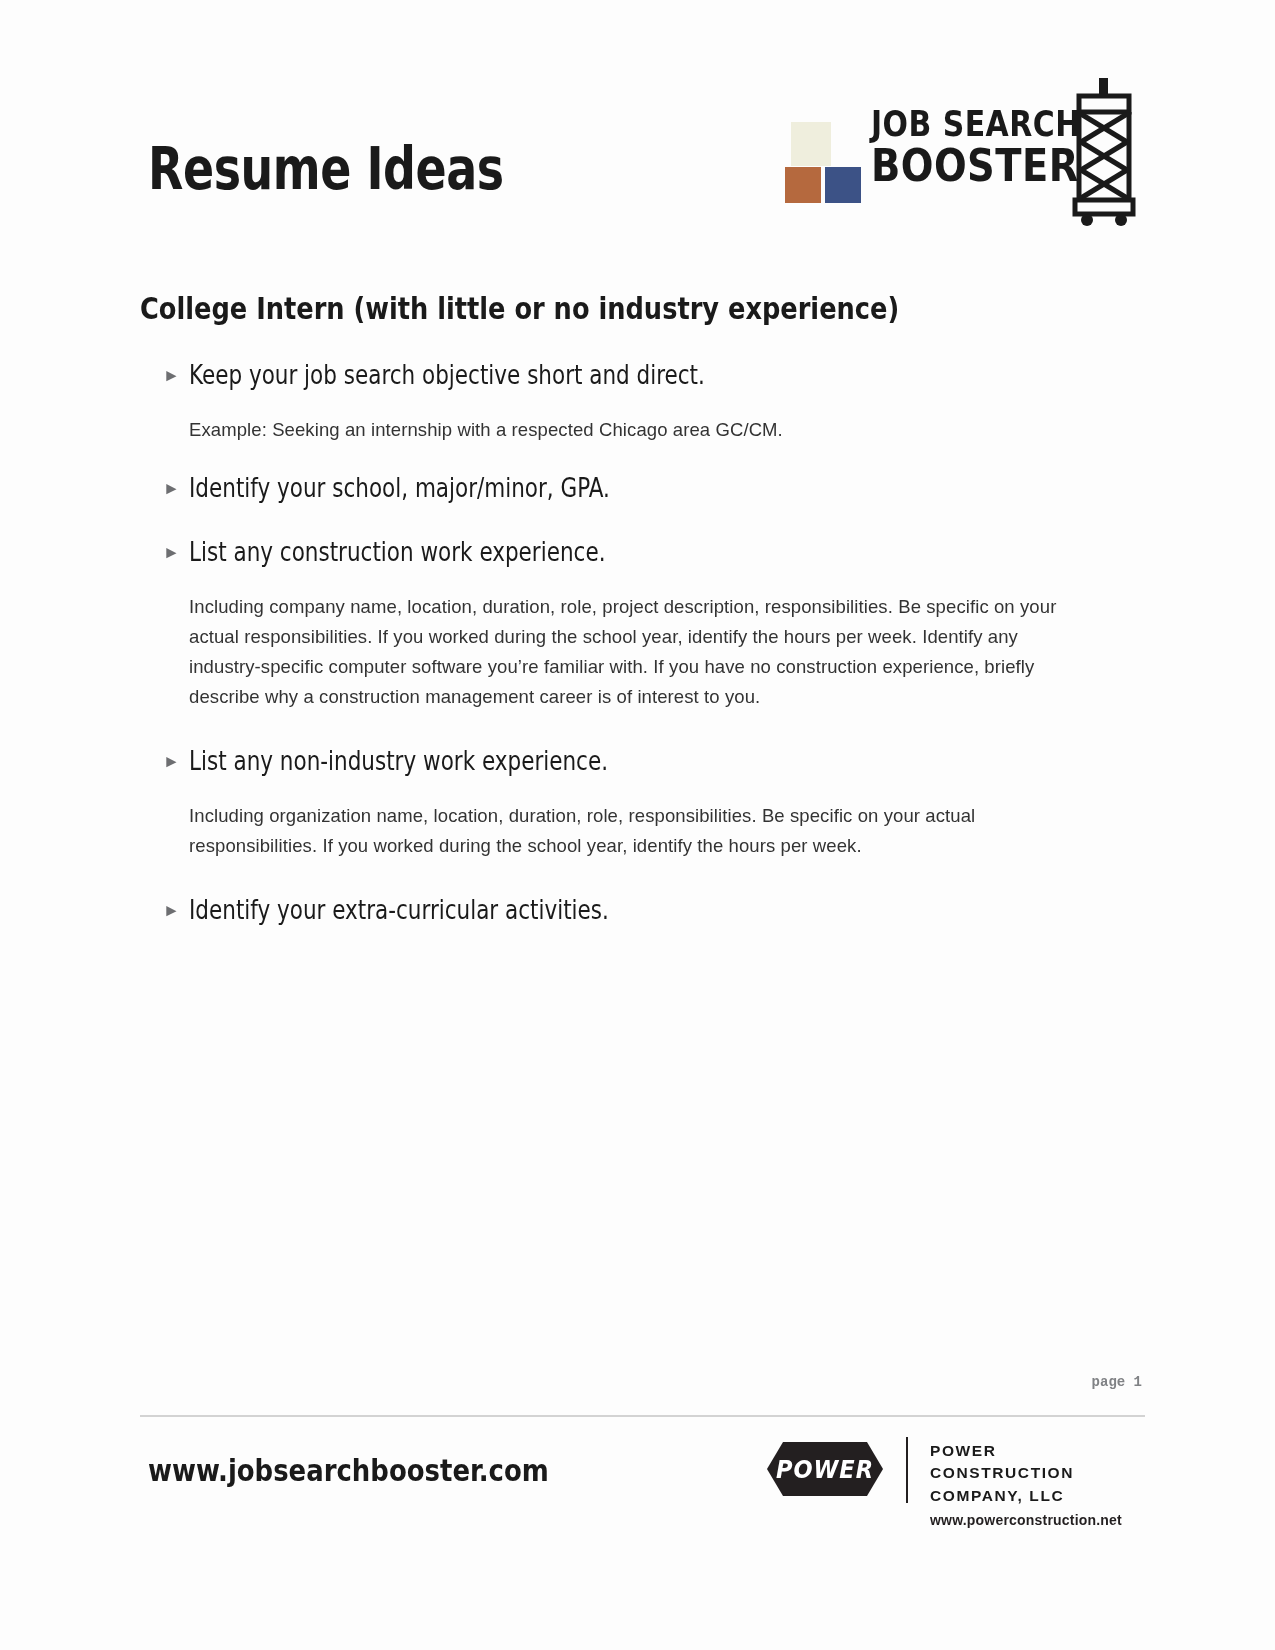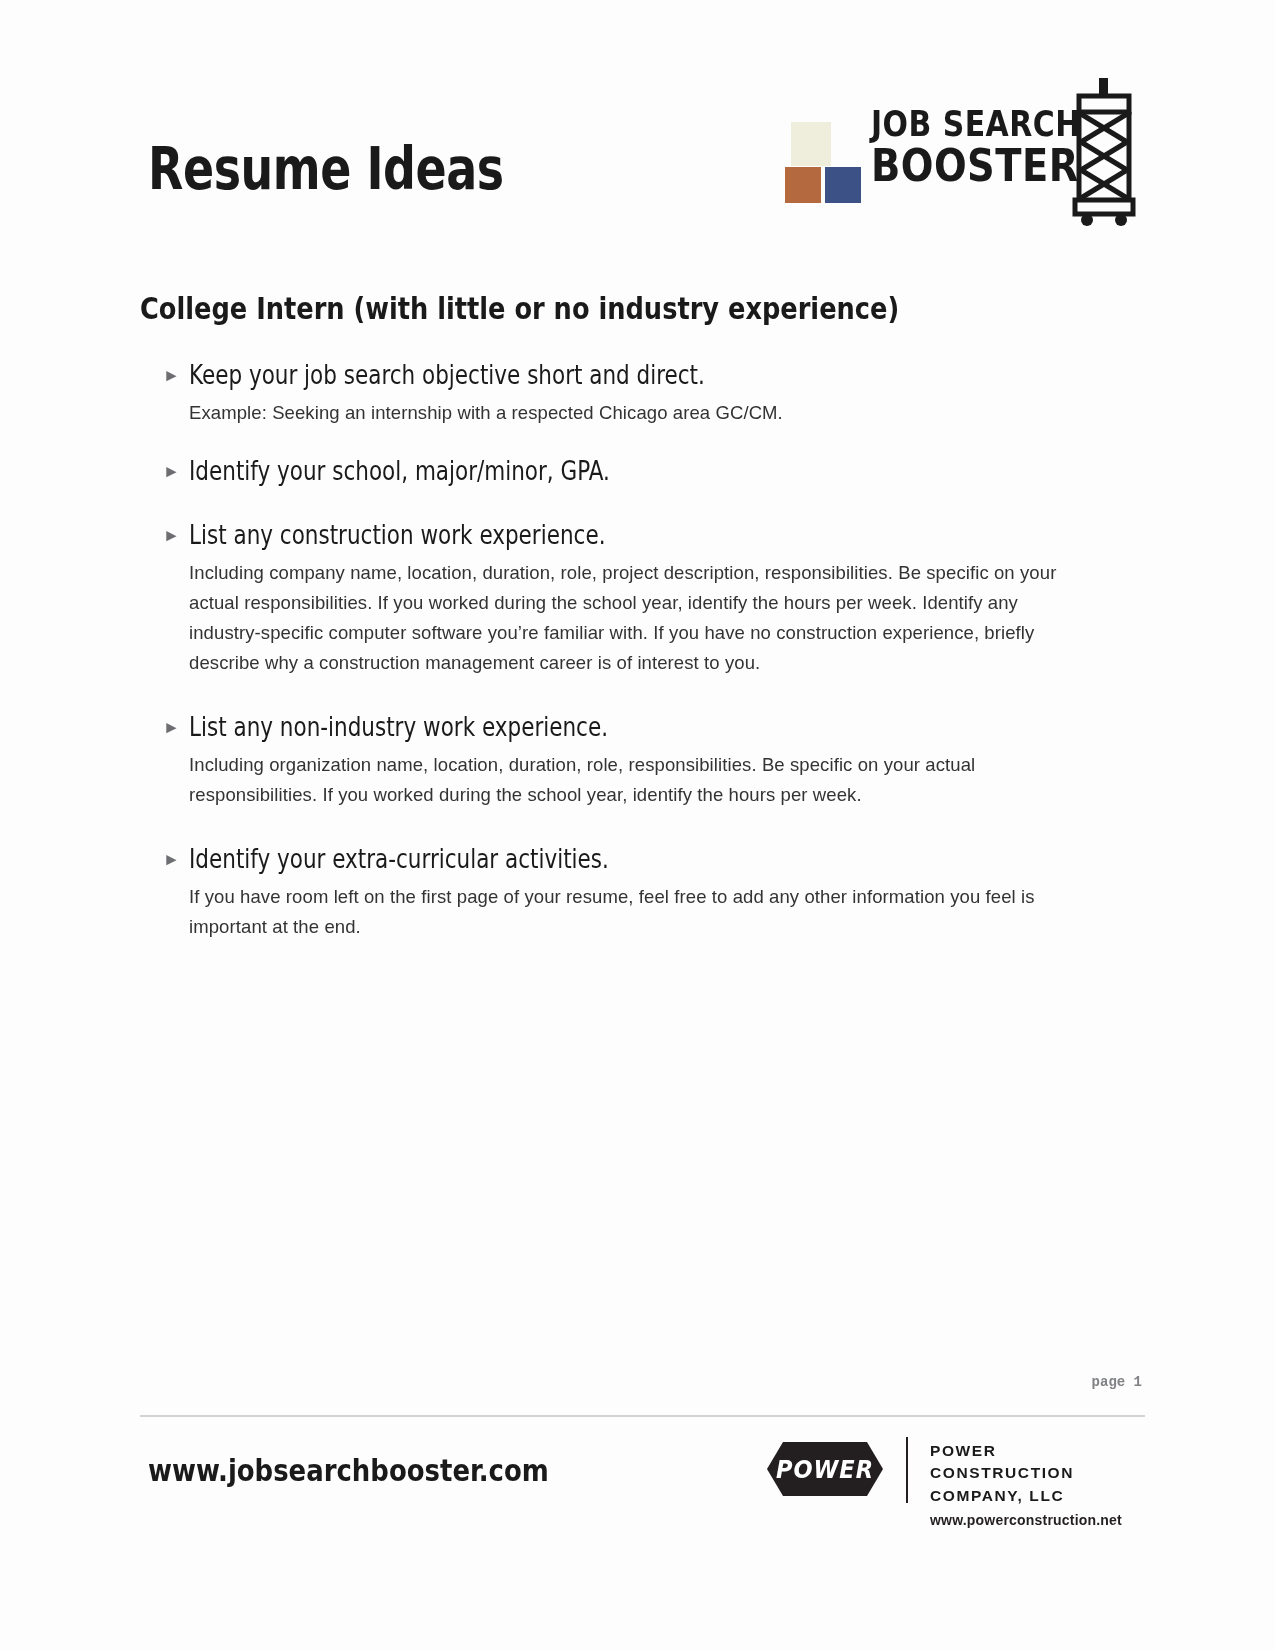--- a/index.html
+++ b/index.html
@@ -141,21 +141,21 @@
     font-family: "DejaVu Sans Condensed", "Liberation Sans Narrow", "Liberation Sans", sans-serif;
     font-size: 26px;
     font-weight: 400;
     color: #1a1a1a;
     transform: scaleX(0.92);
     transform-origin: left center;
     white-space: nowrap;
   }
   .bullet-body {
     margin-left: 26px;
-    margin-top: 8px;
+    margin-top: 25px;
     font-family: "Liberation Sans", sans-serif;
     font-size: 18.5px;
     line-height: 1.62;
     color: #333333;
     max-width: 900px;
     letter-spacing: 0.1px;
   }
   .bullet-body + .bullet-body {
     margin-top: 30px;
   }
@@ -325,21 +325,20 @@
         <span class="bullet-title">List any non-industry work experience.</span>
       </div>
       <div class="bullet-body">Including organization name, location, duration, role, responsibilities.  Be specific on your actual responsibilities.  If you worked during the school year, identify the hours per week.</div>
     </div>
 
     <div class="bullet">
       <div class="bullet-head">
         <span class="arrow">►</span>
         <span class="bullet-title">Identify your extra-curricular activities.</span>
       </div>
-      <div class="bullet-body">If you have room left on the first page of your resume, feel free to add any other information you feel is important at the end.</div>
     </div>
 
   </div>
 
   <div class="page-num">page 1</div>
 
   <div class="rule"></div>
 
   <div class="footer-url">www.jobsearchbooster.com</div>
 

